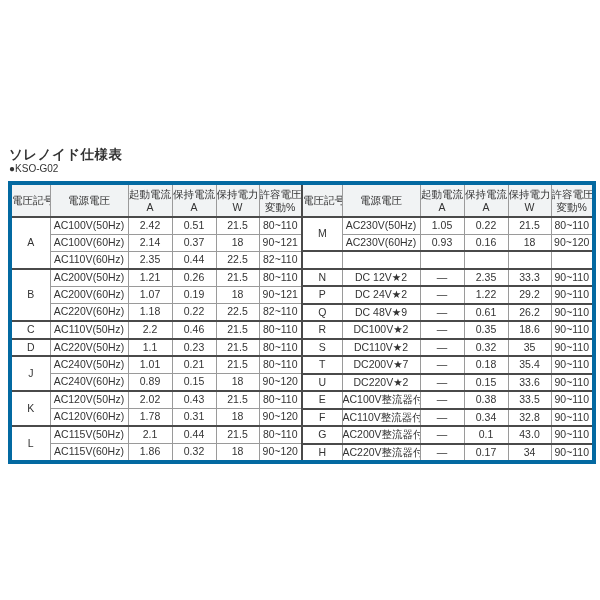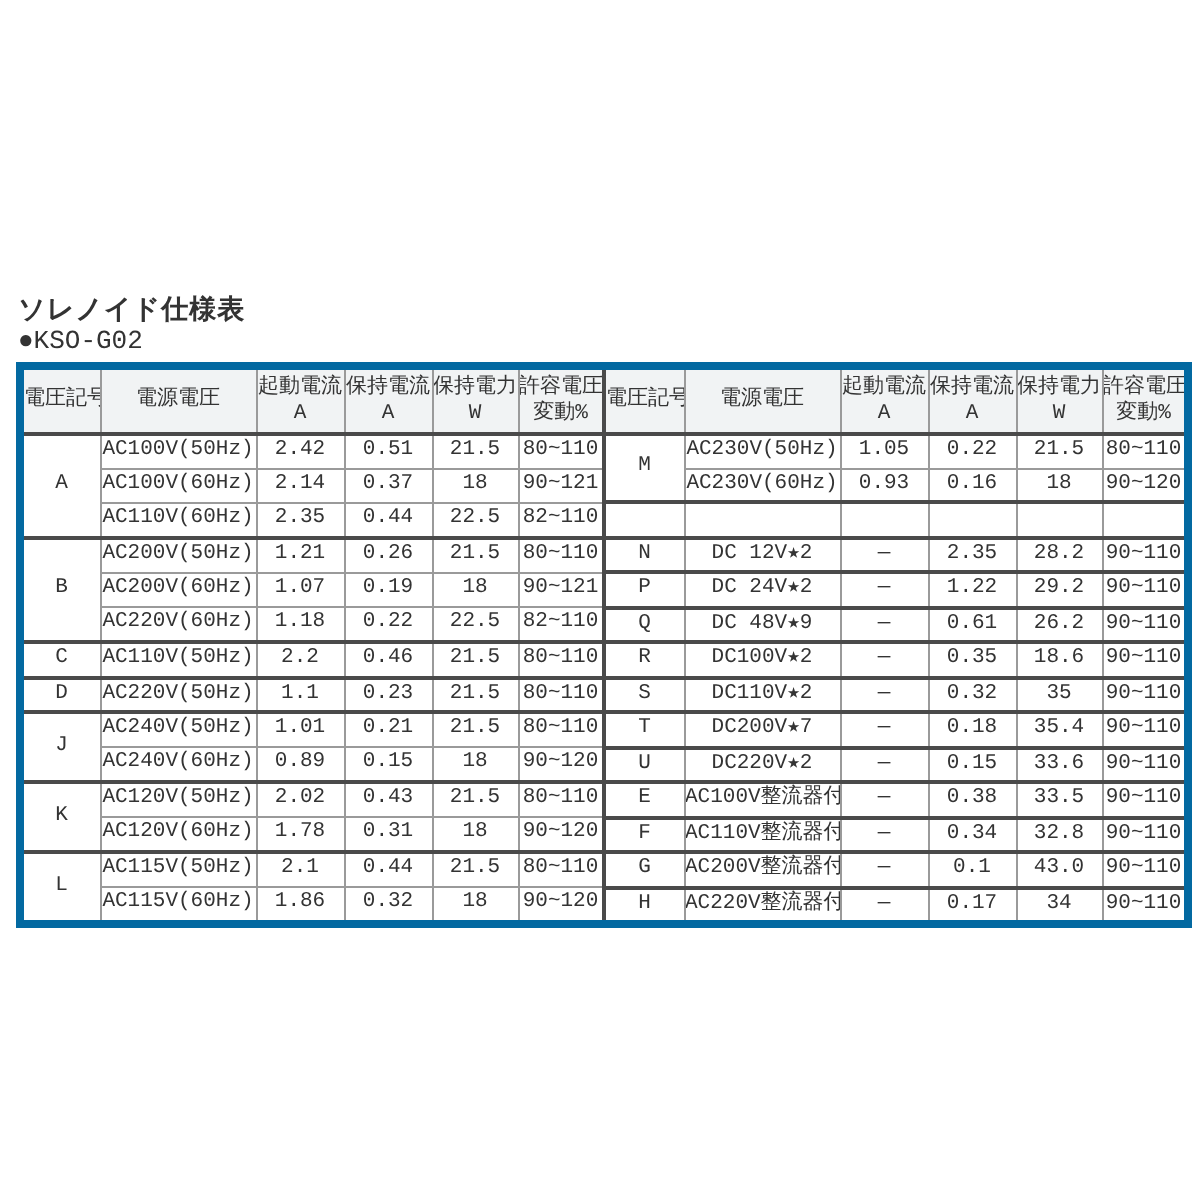--- a/index.html
+++ b/index.html
@@ -1,38 +1,38 @@
 <!DOCTYPE html>
 <html><head>
 <meta charset="utf-8">
 <style>
   html, body { margin: 0; padding: 0; background: #ffffff; }
   .page {
     position: relative;
     width: 600px;
     height: 580px;
     background: #ffffff;
-    font-family: Liberation Mono, monospace;
+    font-family: Liberation Sans, sans-serif;
     color: #333333;
     overflow: hidden;
   }
   .title {
     position: absolute;
     left: 9px;
     top: 146px;
     margin: 0;
     font-size: 13.5px;
     font-weight: bold;
     letter-spacing: 0.5px;
   }
   .model {
     position: absolute;
     left: 9px;
     top: 163px;
-    font-size: 13px;
+    font-size: 10px;
   }
   table.spec {
     position: absolute;
     left: 8px;
     top: 181px;
     width: 584px;
     border-collapse: collapse;
     table-layout: fixed;
     border: 4px solid #0369a1;
   }
@@ -142,21 +142,21 @@
           <td rowspan="3" class="sym gt">B</td>
           <td class="volt gt">AC200V(50Hz)</td>
           <td class="gt">1.21</td>
           <td class="gt">0.26</td>
           <td class="gt">21.5</td>
           <td class="half-end gt">80~110</td>
           <td rowspan="1" class="sym gt">N</td>
           <td class="volt gt">DC 12V★2</td>
           <td class="gt">—</td>
           <td class="gt">2.35</td>
-          <td class="gt">28.2</td>
+          <td class="gt">33.3</td>
           <td class="gt">90~110</td>
         </tr>
         <tr>
           <td class="volt">AC200V(60Hz)</td>
           <td>1.07</td>
           <td>0.19</td>
           <td>18</td>
           <td class="half-end">90~121</td>
           <td rowspan="1" class="sym gt">P</td>
           <td class="volt gt">DC 24V★2</td>

